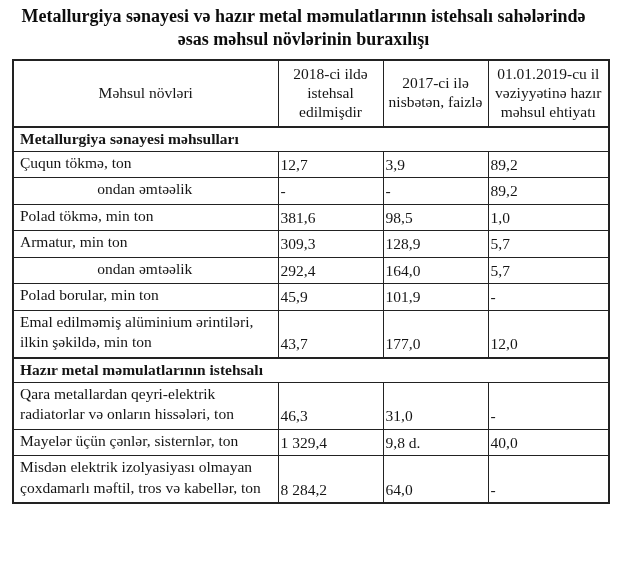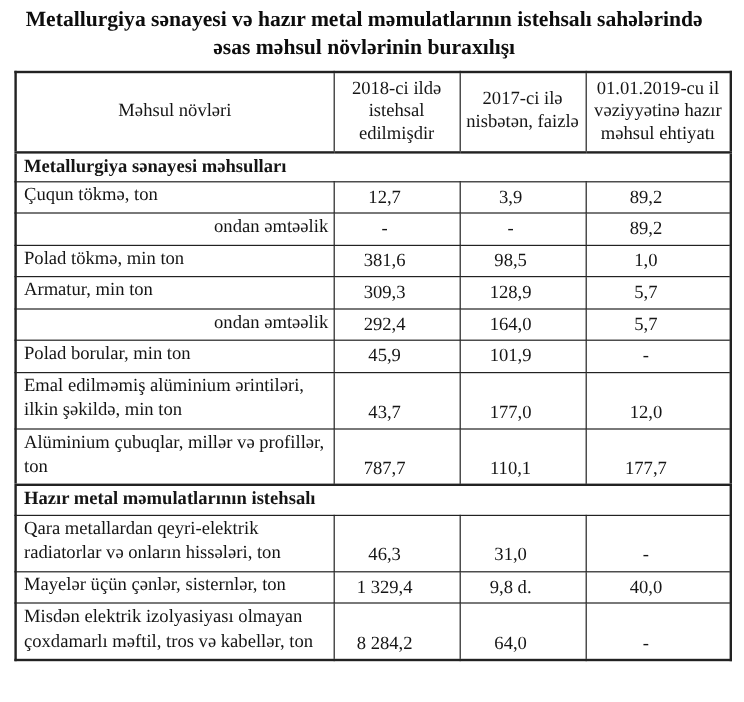--- a/index.html
+++ b/index.html
@@ -42,25 +42,25 @@
     padding: 4px 2px;
     border-bottom: 2px solid #222222;
   }
   .prod-table td.label {
     text-align: left;
     vertical-align: bottom;
     line-height: 1.32;
     padding: 1px 4px 4px 6px;
   }
   .prod-table td.label.center {
-    text-align: right;
+    text-align: center;
     padding-left: 2px;
   }
   .prod-table td.num {
-    text-align: center;
+    text-align: left;
     vertical-align: bottom;
     line-height: 1.32;
     padding: 1px 22px 2px 2px;
   }
   .prod-table td.section {
     font-weight: bold;
     text-align: left;
     padding: 1px 6px 2px 6px;
     line-height: 1.32;
     border-top: 2px solid #222222;
@@ -127,26 +127,20 @@
         <td class="num">101,9</td>
         <td class="num">-</td>
       </tr>
       <tr>
         <td class="label">Emal edilməmiş alüminium ərintiləri, ilkin şəkildə, min ton</td>
         <td class="num">43,7</td>
         <td class="num">177,0</td>
         <td class="num">12,0</td>
       </tr>
       <tr>
-        <td class="label">Alüminium çubuqlar, millər və profillər, ton</td>
-        <td class="num">787,7</td>
-        <td class="num">110,1</td>
-        <td class="num">177,7</td>
-      </tr>
-      <tr>
         <td colspan="4" class="section">Hazır metal məmulatlarının istehsalı</td>
       </tr>
       <tr>
         <td class="label">Qara metallardan qeyri-elektrik radiatorlar və onların hissələri, ton</td>
         <td class="num">46,3</td>
         <td class="num">31,0</td>
         <td class="num">-</td>
       </tr>
       <tr>
         <td class="label">Mayelər üçün çənlər, sisternlər, ton</td>

